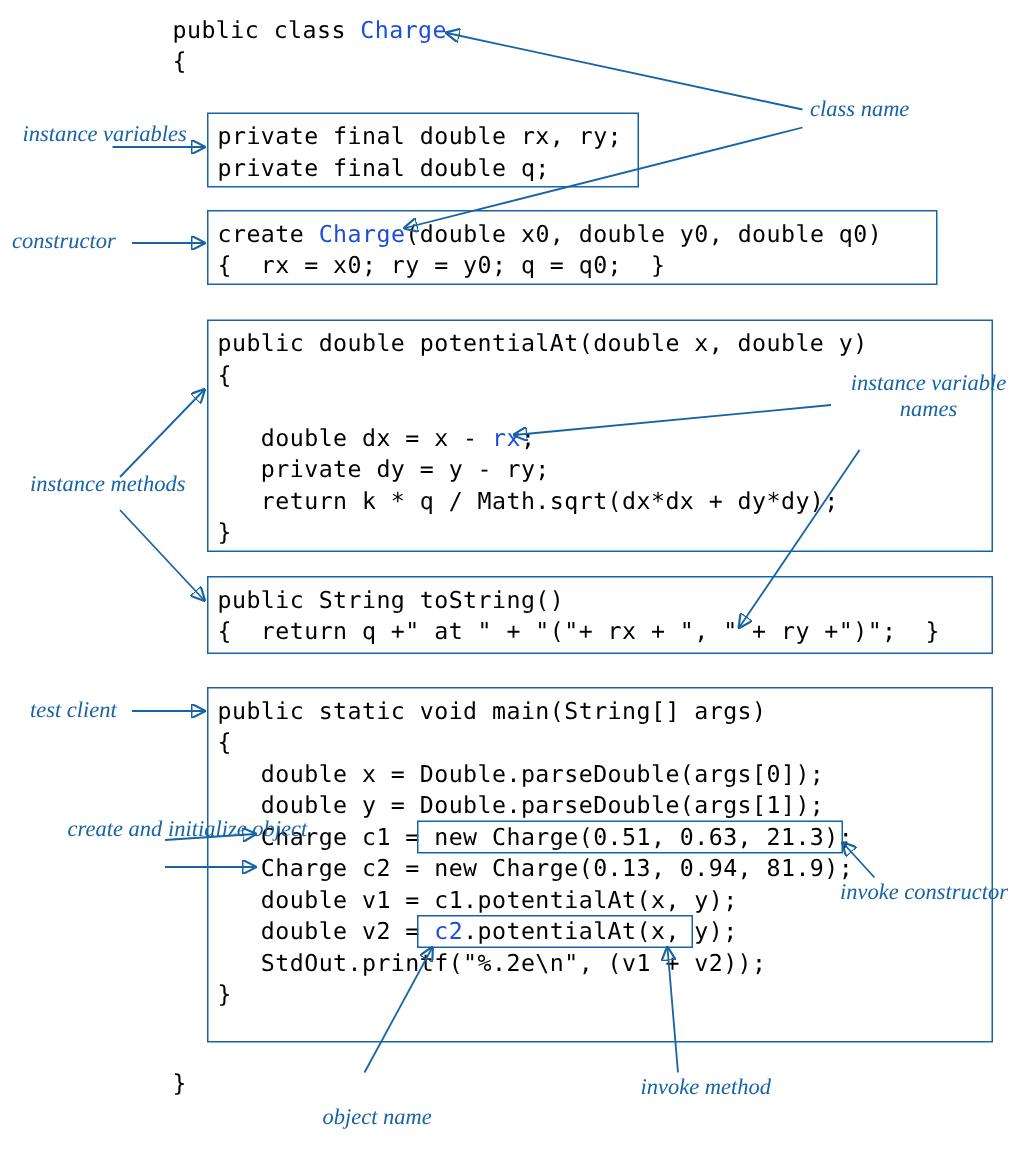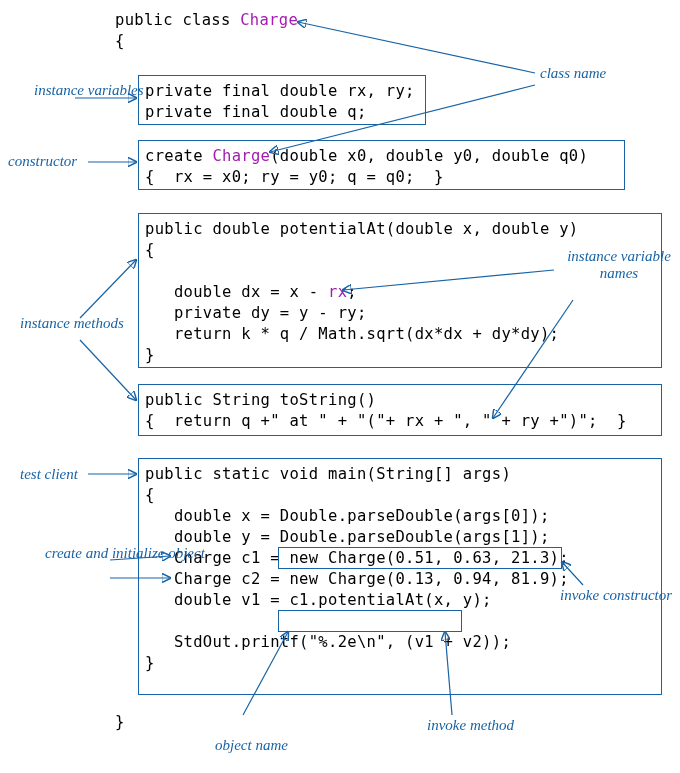--- a/index.html
+++ b/index.html
@@ -30,21 +30,21 @@
   }
   .label {
     position: absolute;
     font-family: Georgia, "Times New Roman", serif;
     font-style: italic;
     font-size: 15px;
     color: #1763a6;
     line-height: 17px;
     text-align: center;
   }
-  .kw { color: #a21caf; text-align: right; }
+  .kw { color: #1d4ed8; text-align: right; }
   svg.lines {
     position: absolute;
     left: 0; top: 0;
     width: 680px; height: 773px;
     pointer-events: none;
   }
   svg.lines line, svg.lines path {
     stroke: #1763a6;
     stroke-width: 1.2;
     fill: none;
@@ -79,31 +79,32 @@
   <div class="code" style="left:145px; top:411px;">{  return q +" at " + "("+ rx + ", " + ry +")";  }</div>
 
   <div class="box" style="left:138px; top:458px; width:522px; height:235px;"></div>
   <div class="code" style="left:145px; top:464px;">public static void main(String[] args)</div>
   <div class="code" style="left:145px; top:485px;">{</div>
   <div class="code" style="left:145px; top:506px;">   double x = Double.parseDouble(args[0]);</div>
   <div class="code" style="left:145px; top:527px;">   double y = Double.parseDouble(args[1]);</div>
   <div class="code" style="left:145px; top:548px;">   Charge c1 = new Charge(0.51, 0.63, 21.3);</div>
   <div class="code" style="left:145px; top:569px;">   Charge c2 = new Charge(0.13, 0.94, 81.9);</div>
   <div class="code" style="left:145px; top:590px;">   double v1 = c1.potentialAt(x, y);</div>
+  <div class="code" style="left:145px; top:611px;"><span>   double v2 = </span><span class="kw">c2</span><span>.potentialAt(x, y);</span></div>
   <div class="code" style="left:145px; top:632px;">   StdOut.printf("%.2e\n", (v1 + v2));</div>
   <div class="code" style="left:145px; top:653px;">}</div>
 
   <div class="box" style="left:278px; top:547px; width:282px; height:20px;"></div>
   <div class="box" style="left:278px; top:610px; width:182px; height:20px;"></div>
 
   <div class="code" style="left:115px; top:712px;">}</div>
 
   <div class="label" style="left:540px; top:65px;">class
 name</div>
-  <div class="label" style="left:15px; top:82px; text-align:left;margin-left:19px;">instance
+  <div class="label" style="left:15px; top:82px; text-align:left;">instance
 variables</div>
   <div class="label" style="left:8px; top:153px; text-align:left;">constructor</div>
   <div class="label" style="left:20px; top:315px; text-align:left;">instance
 methods</div>
   <div class="label" style="left:558px; top:248px;">instance
 variable
 names</div>
   <div class="label" style="left:20px; top:466px; text-align:left;">test client</div>
   <div class="label" style="left:45px; top:545px; text-align:center;">create
 and

